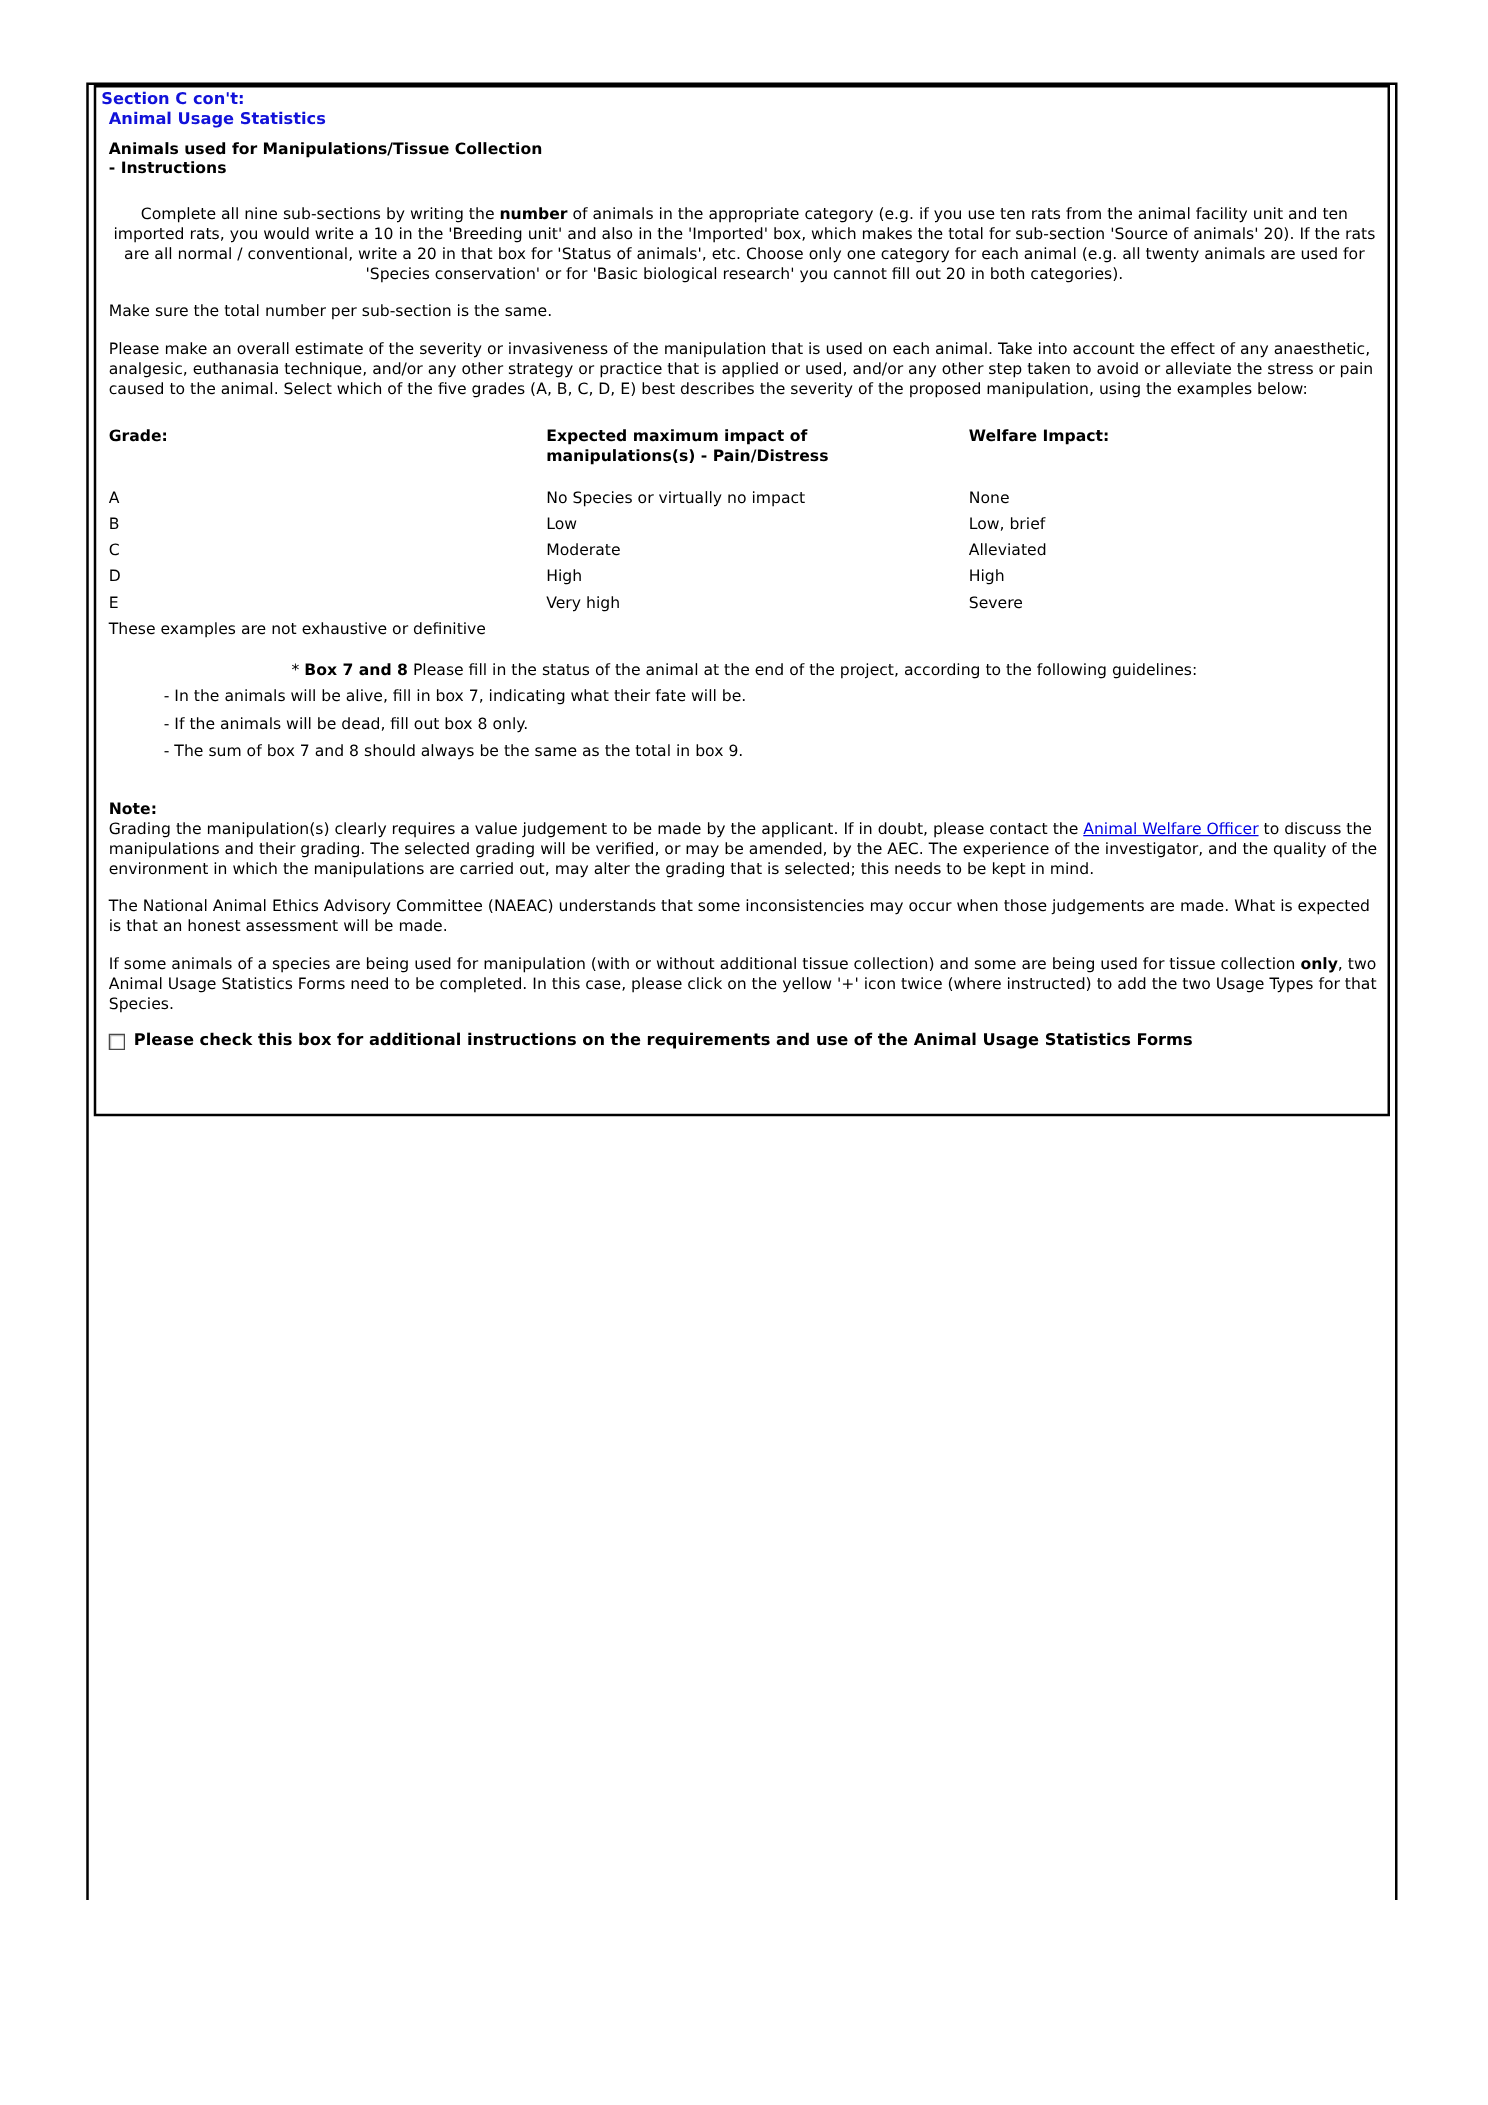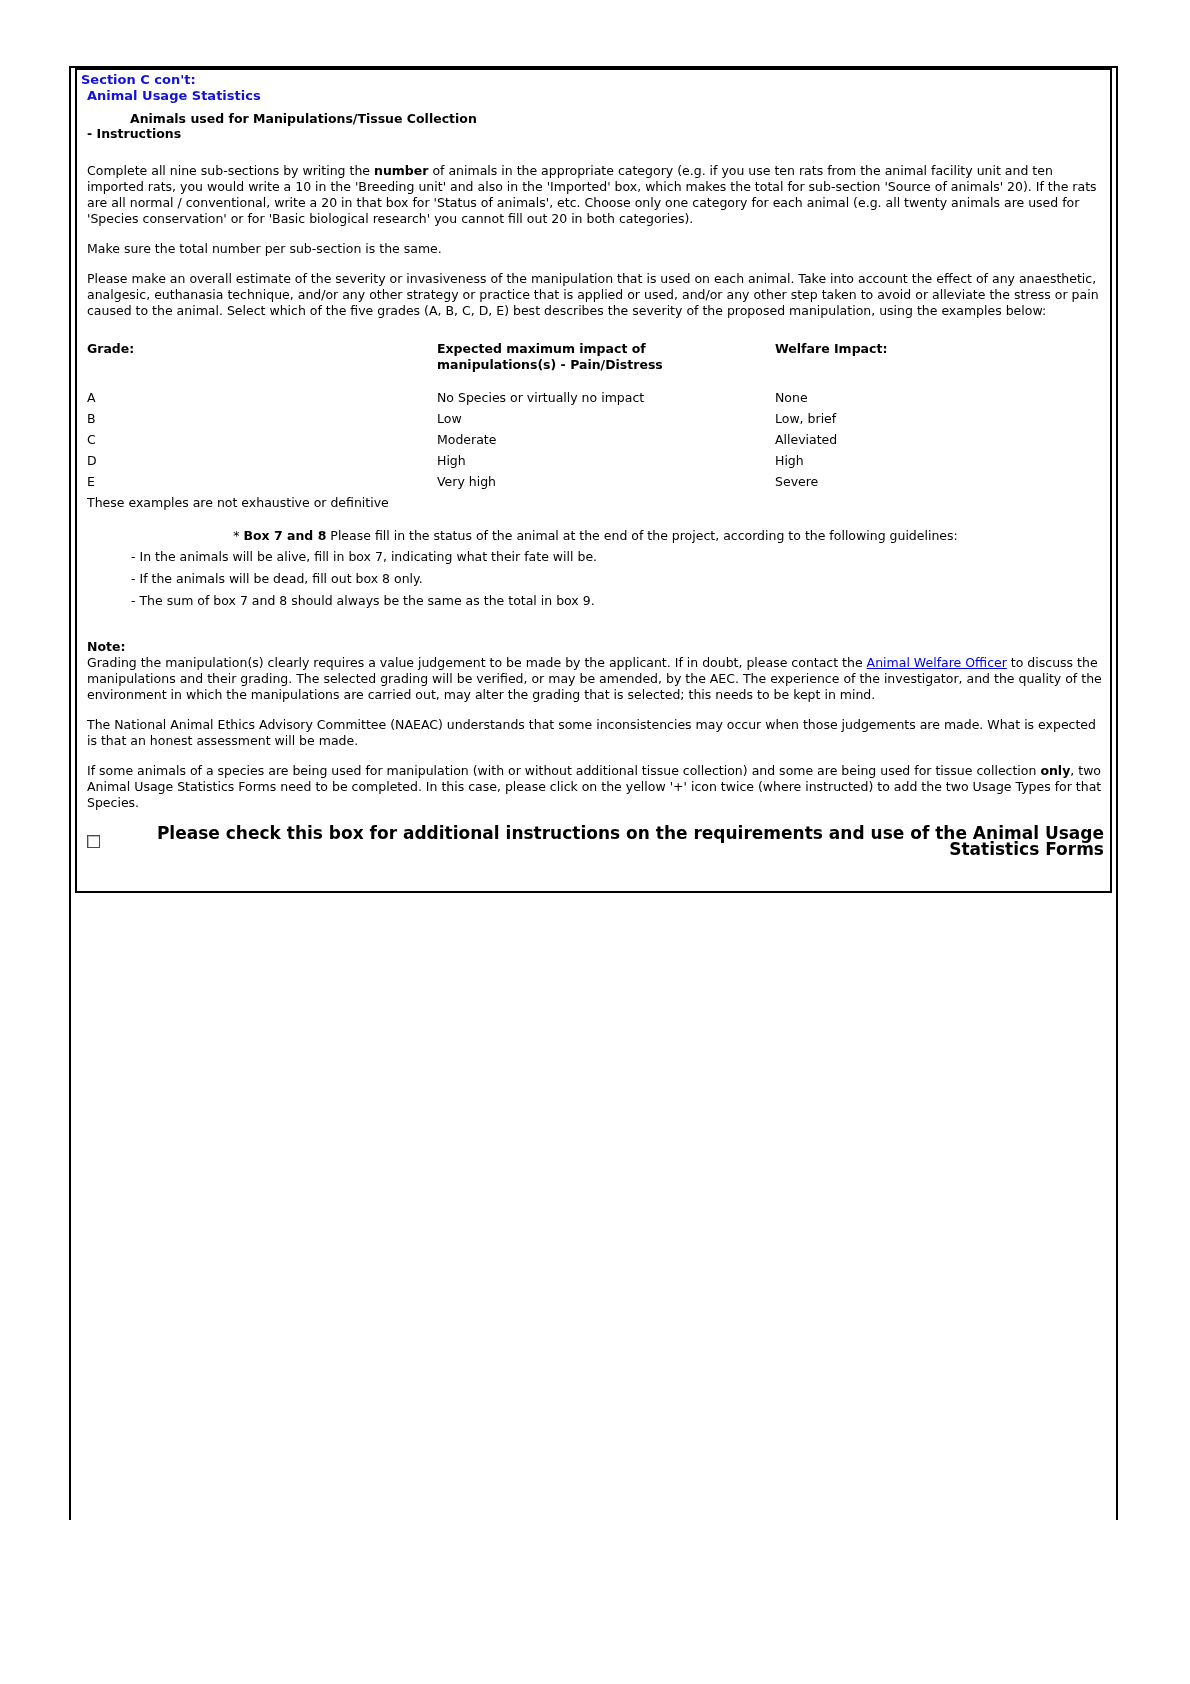--- a/index.html
+++ b/index.html
@@ -42,21 +42,21 @@
     font-size: 13px;
     line-height: 16px;
   }
   .ind { padding-left: 6px; }
   .black-head {
     font-weight: bold;
     font-size: 12.5px;
     line-height: 15px;
   }
   .para { margin-top: 14px; }
-  .para-first { margin-top: 22px; }
+  .para-first { margin-top: 22px; text-align: center; }
   b, .bold { font-weight: bold; }
   .grade-grid {
     display: grid;
     grid-template-columns: 350px 338px 1fr;
     margin-top: 22px;
   }
   .grade-grid .hdr {
     font-weight: bold;
     line-height: 16px;
     padding-bottom: 14px;
@@ -81,33 +81,33 @@
   .checkbox {
     width: 11px;
     height: 11px;
     border: 1px solid #4a4a4a;
     background: #ffffff;
     box-shadow: inset 1px 1px 0 #bdbdbd;
     margin-right: 7px;
     flex: 0 0 auto;
     cursor: pointer;
   }
-  .checkbox-label { font-weight: bold; font-size: 17px; text-align: right; }
+  .checkbox-label { font-weight: bold; font-size: 13px; text-align: right; }
 </style>
 </head>
 <body>
 
 <div id="page">
   <div id="outer-frame">
     <div id="instructions-box">
 
       <div class="blue-head">Section C con't:</div>
       <div class="blue-head ind">Animal Usage Statistics</div>
 
-      <div class="black-head ind" style="margin-top:7px;margin-left:43px;">Animals used for Manipulations/Tissue Collection</div>
+      <div class="black-head ind" style="margin-top:7px;">Animals used for Manipulations/Tissue Collection</div>
       <div class="black-head ind">- Instructions</div>
 
       <div class="para para-first ind"><span>Complete all nine sub-sections by writing the </span><span class="bold">number</span><span> of animals in the appropriate category (e.g. if you use ten rats from the animal facility unit and ten imported rats, you would write a 10 in the 'Breeding unit' and also in the 'Imported' box, which makes the total for sub-section 'Source of animals' 20). If the rats are all normal / conventional, write a 20 in that box for 'Status of animals', etc. Choose only one category for each animal (e.g. all twenty animals are used for 'Species conservation' or for 'Basic biological research' you cannot fill out 20 in both categories).</span></div>
 
       <div class="para ind">Make sure the total number per sub-section is the same.</div>
 
       <div class="para ind">Please make an overall estimate of the severity or invasiveness of the manipulation that is used on each animal. Take into account the effect of any anaesthetic, analgesic, euthanasia technique, and/or any other strategy or practice that is applied or used, and/or any other step taken to avoid or alleviate the stress or pain caused to the animal. Select which of the five grades (A, B, C, D, E) best describes the severity of the proposed manipulation, using the examples below:</div>
 
       <div class="grade-grid ind">
         <div class="hdr">Grade:</div>

